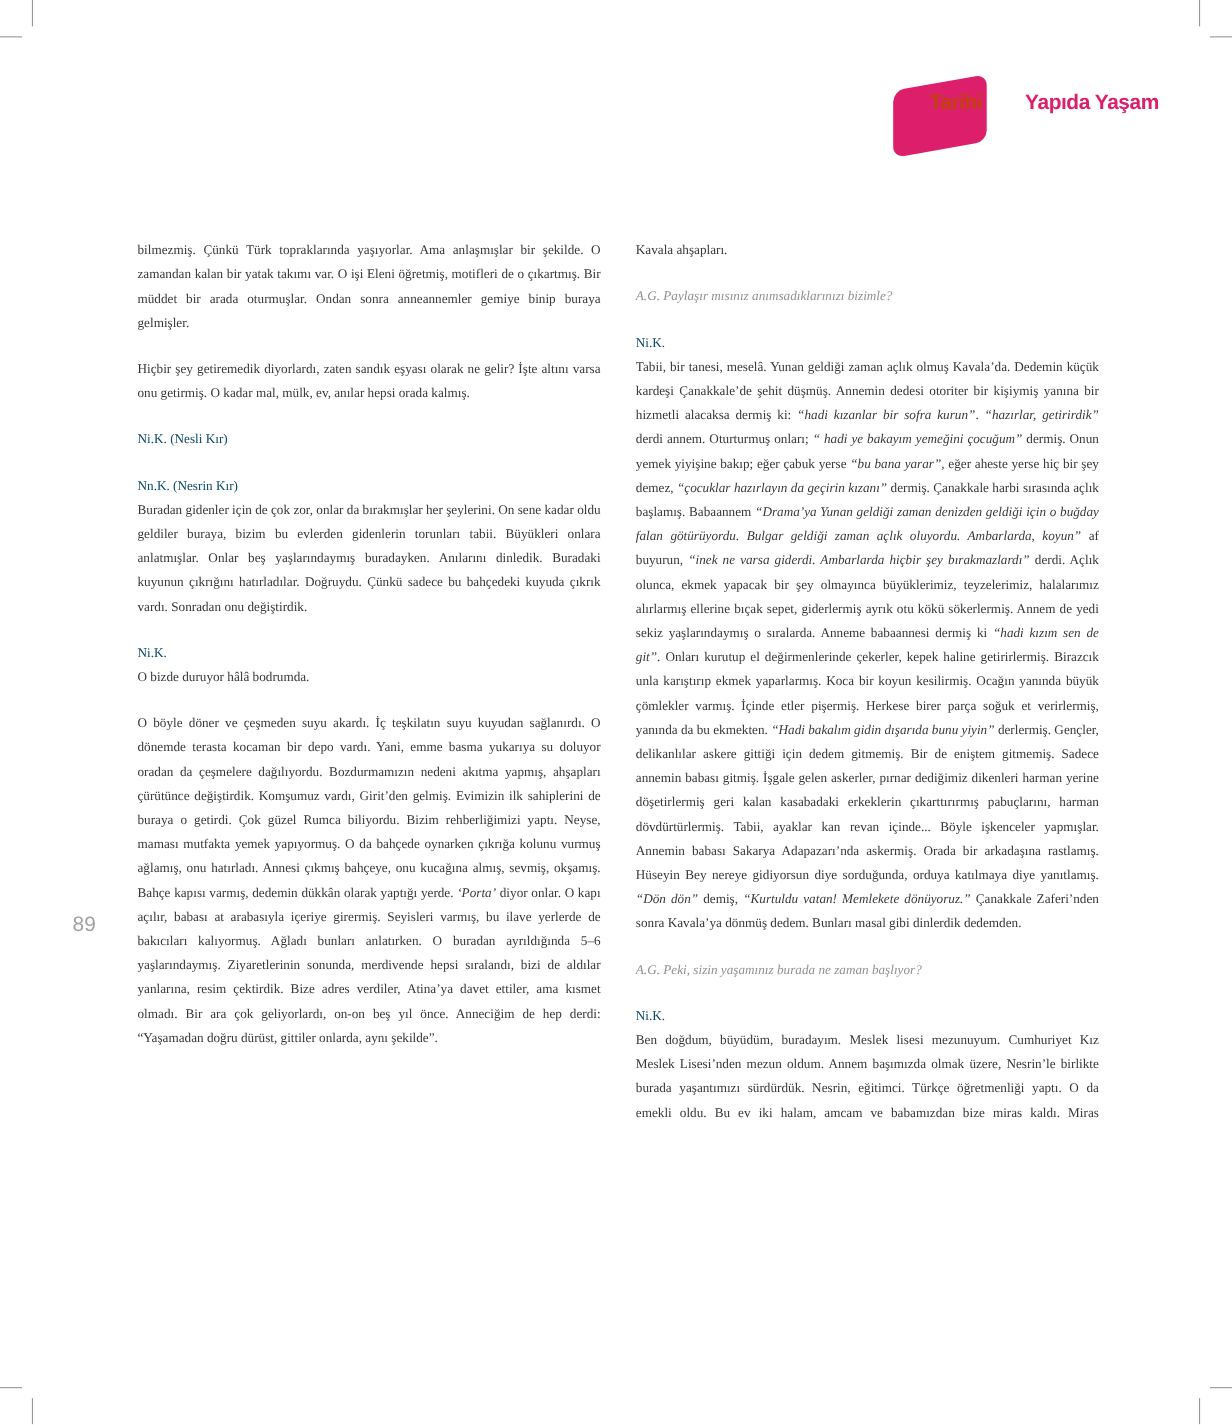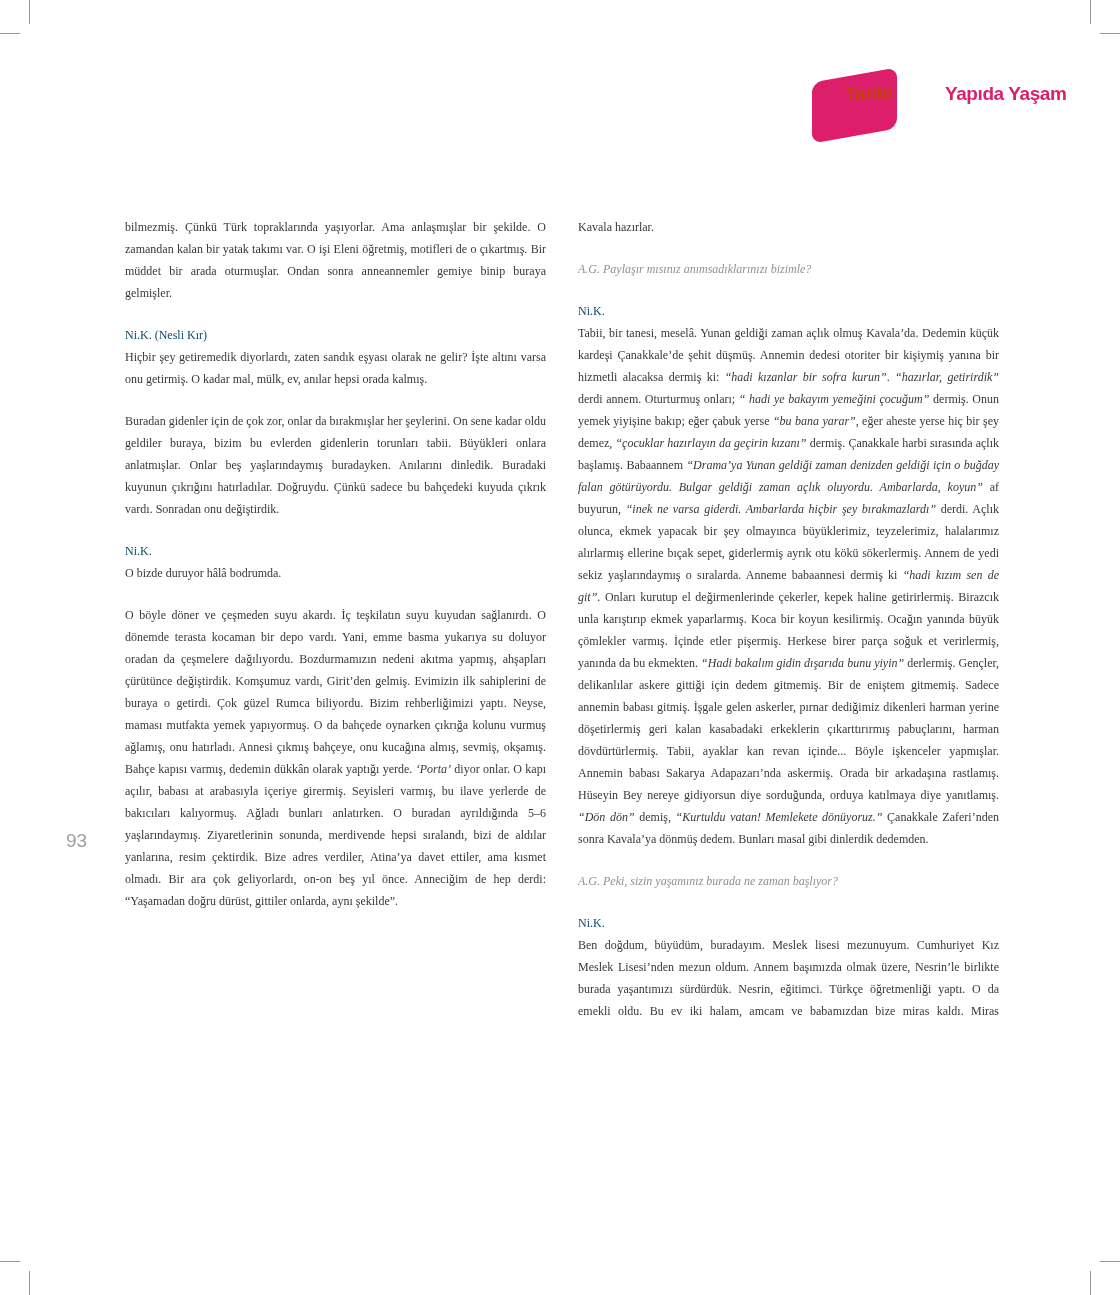--- a/index.html
+++ b/index.html
@@ -30,21 +30,21 @@
     border-radius: 10px;
     transform: skewY(-10deg);
   }
   .badge-text {
     position: absolute; left: 33px; top: 13px;
     font-family: "Liberation Sans", sans-serif;
     font-weight: bold; font-size: 19px; letter-spacing: -0.4px;
     white-space: nowrap;
   }
   .badge-hl   { color: #c2410c; position: relative; z-index: 2; }
-  .badge-rest { color: var(--accent, #dc1e6b); margin-left: 20px; padding-left: 32px; }
+  .badge-rest { color: var(--accent, #dc1e6b); margin-left: 7px; padding-left: 32px; }
 
   
   .page-number {
     position: absolute; left: 66px; top: 830px;
     font-family: "Liberation Sans", sans-serif;
     font-size: 19px; color: #a0a0a0;
   }
 
   
   .col {
@@ -78,33 +78,34 @@
   <div class="crop br-h"></div>
   <div class="crop br-v"></div>
 
   <div class="badge">
     <div class="badge-shape"></div>
     <div class="badge-text">
       <span class="badge-hl">Tarihi</span><span class="badge-rest">Yapıda Yaşam</span>
     </div>
   </div>
 
-  <div class="page-number">93</div>
+  <div class="page-number">89</div>
 
   <div class="col col-left">
       <p class="block paragraph"><span>bilmezmiş. Çünkü Türk topraklarında yaşıyorlar. Ama anlaşmışlar bir şekilde. O zamandan kalan bir yatak takımı var. O işi Eleni öğretmiş, motifleri de o çıkartmış. Bir müddet bir arada oturmuşlar. Ondan sonra anneannemler gemiye binip buraya gelmişler.</span></p>
+      <p class="block paragraph"><span>Hiçbir şey getiremedik diyorlardı, zaten sandık eşyası olarak ne gelir? İşte altını varsa onu getirmiş. O kadar mal, mülk, ev, anılar hepsi orada kalmış.</span></p>
       <p class="block speaker"><span>Ni.K. (Nesli Kır)</span></p>
-      <p class="block paragraph"><span>Hiçbir şey getiremedik diyorlardı, zaten sandık eşyası olarak ne gelir? İşte altını varsa onu getirmiş. O kadar mal, mülk, ev, anılar hepsi orada kalmış.</span></p>
+      <p class="block speaker"><span>Nn.K. (Nesrin Kır)</span></p>
       <p class="block paragraph"><span>Buradan gidenler için de çok zor, onlar da bırakmışlar her şeylerini. On sene kadar oldu geldiler buraya, bizim bu evlerden gidenlerin torunları tabii. Büyükleri onlara anlatmışlar. Onlar beş yaşlarındaymış buradayken. Anılarını dinledik. Buradaki kuyunun çıkrığını hatırladılar. Doğruydu. Çünkü sadece bu bahçedeki kuyuda çıkrık vardı. Sonradan onu değiştirdik.</span></p>
       <p class="block speaker"><span>Ni.K.</span></p>
       <p class="block paragraph"><span>O bizde duruyor hâlâ bodrumda.</span></p>
       <p class="block paragraph"><span>O böyle döner ve çeşmeden suyu akardı. İç teşkilatın suyu kuyudan sağlanırdı. O dönemde terasta kocaman bir depo vardı. Yani, emme basma yukarıya su doluyor oradan da çeşmelere dağılıyordu. Bozdurmamızın nedeni akıtma yapmış, ahşapları çürütünce değiştirdik. Komşumuz vardı, Girit’den gelmiş. Evimizin ilk sahiplerini de buraya o getirdi. Çok güzel Rumca biliyordu. Bizim rehberliğimizi yaptı. Neyse, maması mutfakta yemek yapıyormuş. O da bahçede oynarken çıkrığa kolunu vurmuş ağlamış, onu hatırladı. Annesi çıkmış bahçeye, onu kucağına almış, sevmiş, okşamış. Bahçe kapısı varmış, dedemin dükkân olarak yaptığı yerde. </span><em>‘Porta’</em><span> diyor onlar. O kapı açılır, babası at arabasıyla içeriye girermiş. Seyisleri varmış, bu ilave yerlerde de bakıcıları kalıyormuş. Ağladı bunları anlatırken. O buradan ayrıldığında 5–6 yaşlarındaymış. Ziyaretlerinin sonunda, merdivende hepsi sıralandı, bizi de aldılar yanlarına, resim çektirdik. Bize adres verdiler, Atina’ya davet ettiler, ama kısmet olmadı. Bir ara çok geliyorlardı, on-on beş yıl önce. Anneciğim de hep derdi: “Yaşamadan doğru dürüst, gittiler onlarda, aynı şekilde”.</span></p>
     </div>
   <div class="col col-right">
-      <p class="block paragraph"><span>Kavala hazırlar.</span></p>
+      <p class="block paragraph"><span>Kavala ahşapları.</span></p>
       <p class="block question"><span>A.G. Paylaşır mısınız anımsadıklarınızı bizimle?</span></p>
       <p class="block speaker"><span>Ni.K.</span></p>
       <p class="block paragraph"><span>Tabii, bir tanesi, meselâ. Yunan geldiği zaman açlık olmuş Kavala’da. Dedemin küçük kardeşi Çanakkale’de şehit düşmüş. Annemin dedesi otoriter bir kişiymiş yanına bir hizmetli alacaksa dermiş ki: </span><em>“hadi kızanlar bir sofra kurun”</em><span>. </span><em>“hazırlar, getirirdik”</em><span> derdi annem. Oturturmuş onları; </span><em>“ hadi ye bakayım yemeğini çocuğum”</em><span> dermiş. Onun yemek yiyişine bakıp; eğer çabuk yerse </span><em>“bu bana yarar”</em><span>, eğer aheste yerse hiç bir şey demez, </span><em>“çocuklar hazırlayın da geçirin kızanı”</em><span> dermiş. Çanakkale harbi sırasında açlık başlamış. Babaannem </span><em>“Drama’ya Yunan geldiği zaman denizden geldiği için o buğday falan götürüyordu. Bulgar geldiği zaman açlık oluyordu. Ambarlarda, koyun”</em><span> af buyurun, </span><em>“inek ne varsa giderdi. Ambarlarda hiçbir şey bırakmazlardı”</em><span> derdi. Açlık olunca, ekmek yapacak bir şey olmayınca büyüklerimiz, teyzelerimiz, halalarımız alırlarmış ellerine bıçak sepet, giderlermiş ayrık otu kökü sökerlermiş. Annem de yedi sekiz yaşlarındaymış o sıralarda. Anneme babaannesi dermiş ki </span><em>“hadi kızım sen de git”</em><span>. Onları kurutup el değirmenlerinde çekerler, kepek haline getirirlermiş. Birazcık unla karıştırıp ekmek yaparlarmış. Koca bir koyun kesilirmiş. Ocağın yanında büyük çömlekler varmış. İçinde etler pişermiş. Herkese birer parça soğuk et verirlermiş, yanında da bu ekmekten. </span><em>“Hadi bakalım gidin dışarıda bunu yiyin”</em><span> derlermiş. Gençler, delikanlılar askere gittiği için dedem gitmemiş. Bir de eniştem gitmemiş. Sadece annemin babası gitmiş. İşgale gelen askerler, pırnar dediğimiz dikenleri harman yerine döşetirlermiş geri kalan kasabadaki erkeklerin çıkarttırırmış pabuçlarını, harman dövdürtürlermiş. Tabii, ayaklar kan revan içinde... Böyle işkenceler yapmışlar. Annemin babası Sakarya Adapazarı’nda askermiş. Orada bir arkadaşına rastlamış. Hüseyin Bey nereye gidiyorsun diye sorduğunda, orduya katılmaya diye yanıtlamış. </span><em>“Dön dön”</em><span> demiş, </span><em>“Kurtuldu vatan! Memlekete dönüyoruz.”</em><span> Çanakkale Zaferi’nden sonra Kavala’ya dönmüş dedem. Bunları masal gibi dinlerdik dedemden.</span></p>
       <p class="block question"><span>A.G. Peki, sizin yaşamınız burada ne zaman başlıyor?</span></p>
       <p class="block speaker"><span>Ni.K.</span></p>
       <p class="block paragraph justify-last"><span>Ben doğdum, büyüdüm, buradayım. Meslek lisesi mezunuyum. Cumhuriyet Kız Meslek Lisesi’nden mezun oldum. Annem başımızda olmak üzere, Nesrin’le birlikte burada yaşantımızı sürdürdük. Nesrin, eğitimci. Türkçe öğretmenliği yaptı. O da emekli oldu. Bu ev iki halam, amcam ve babamızdan bize miras kaldı. Miras</span></p>
     </div>
 
 </div>
 

